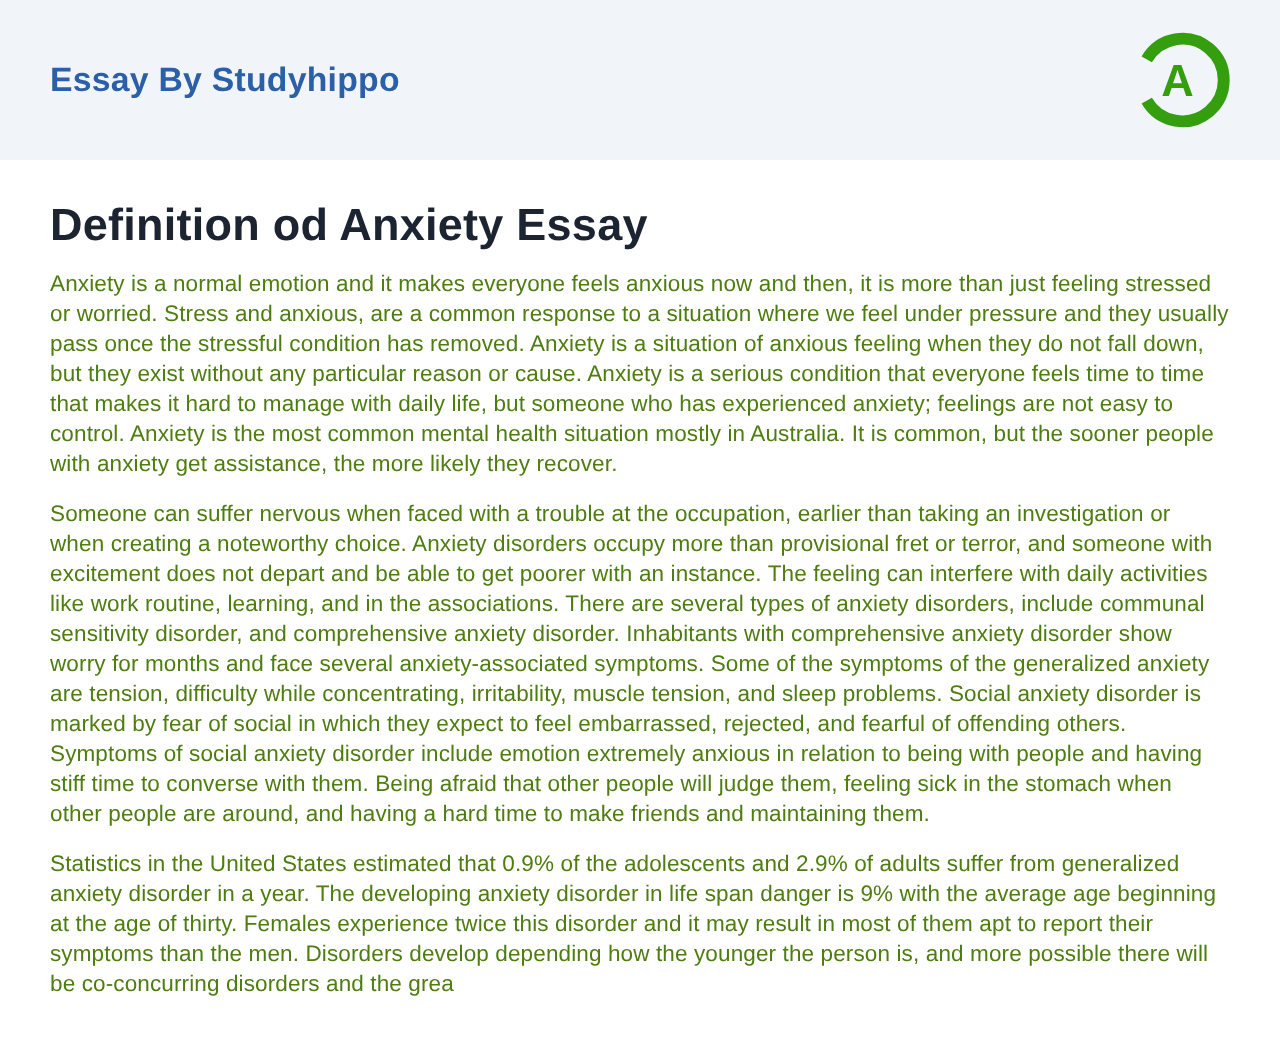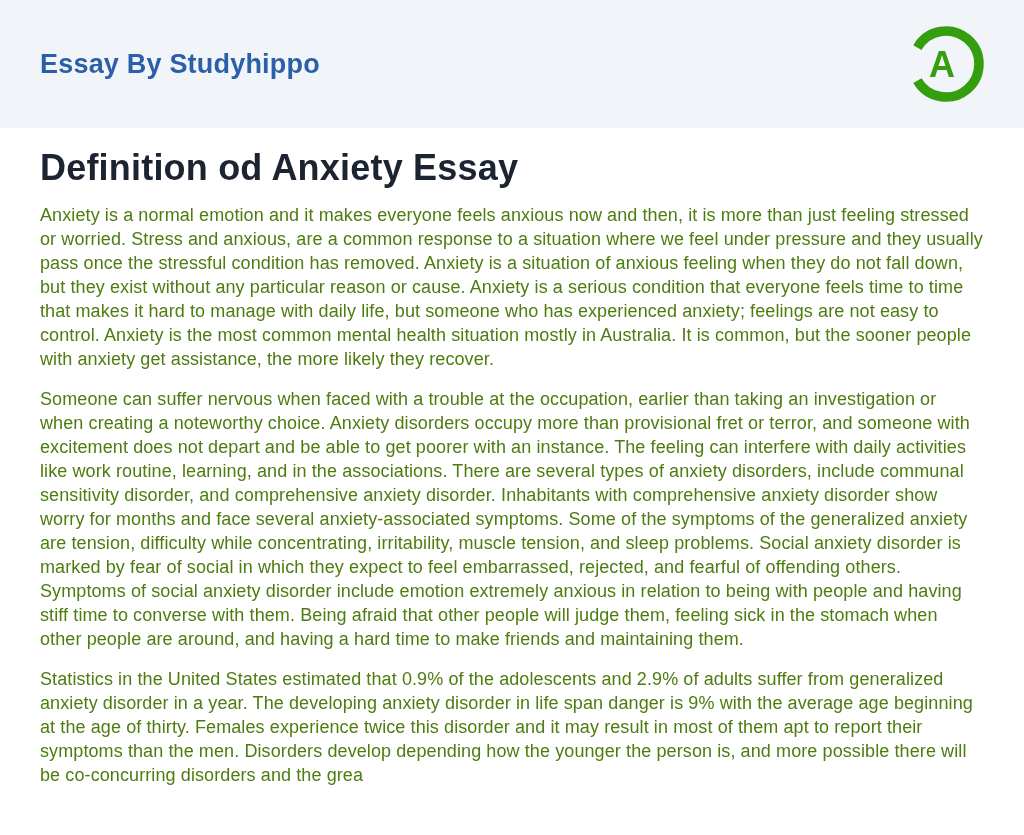--- a/index.html
+++ b/index.html
@@ -27,21 +27,21 @@
     letter-spacing: 0.2px;
   }
   .site-url {
     color: #3b69aa;
     font-size: 17px;
     letter-spacing: 0.2px;
   }
   .logo { width: 84px; height: 84px; display: block; }
 
   .content {
-    padding: 20px 40px 0 40px;
+    padding: 32px 40px 0 40px;
   }
   .essay-title {
     color: #1c2331;
     font-size: 36px;
     font-weight: bold;
     line-height: 1.1;
     margin-bottom: 15px;
     letter-spacing: 0.2px;
   }
   .essay-paragraph {

